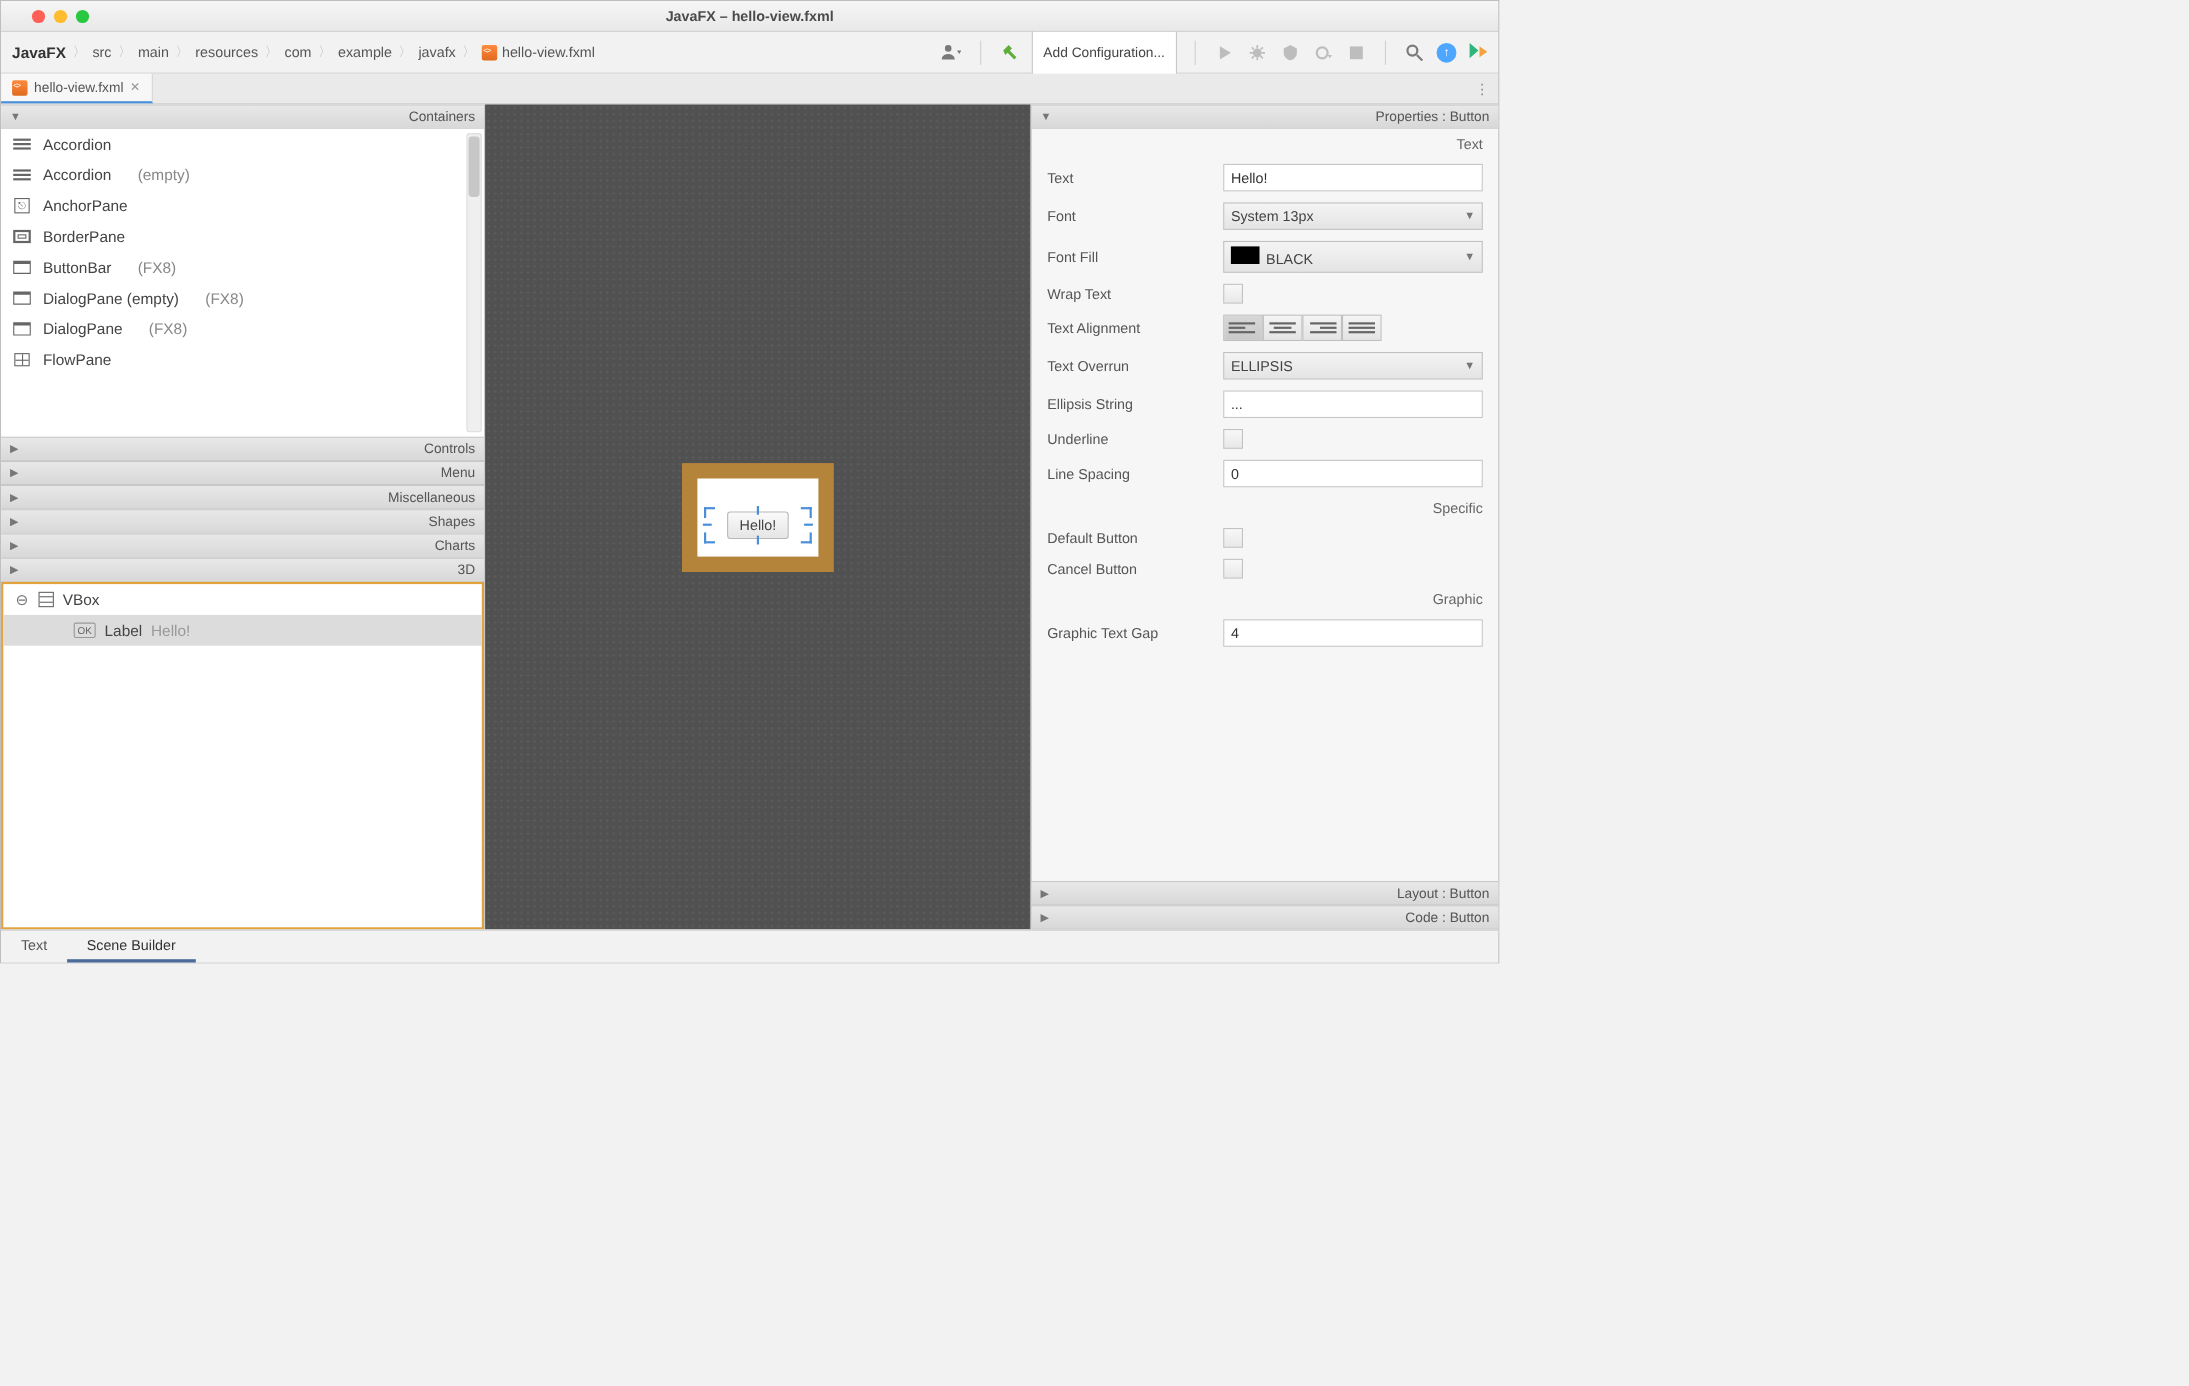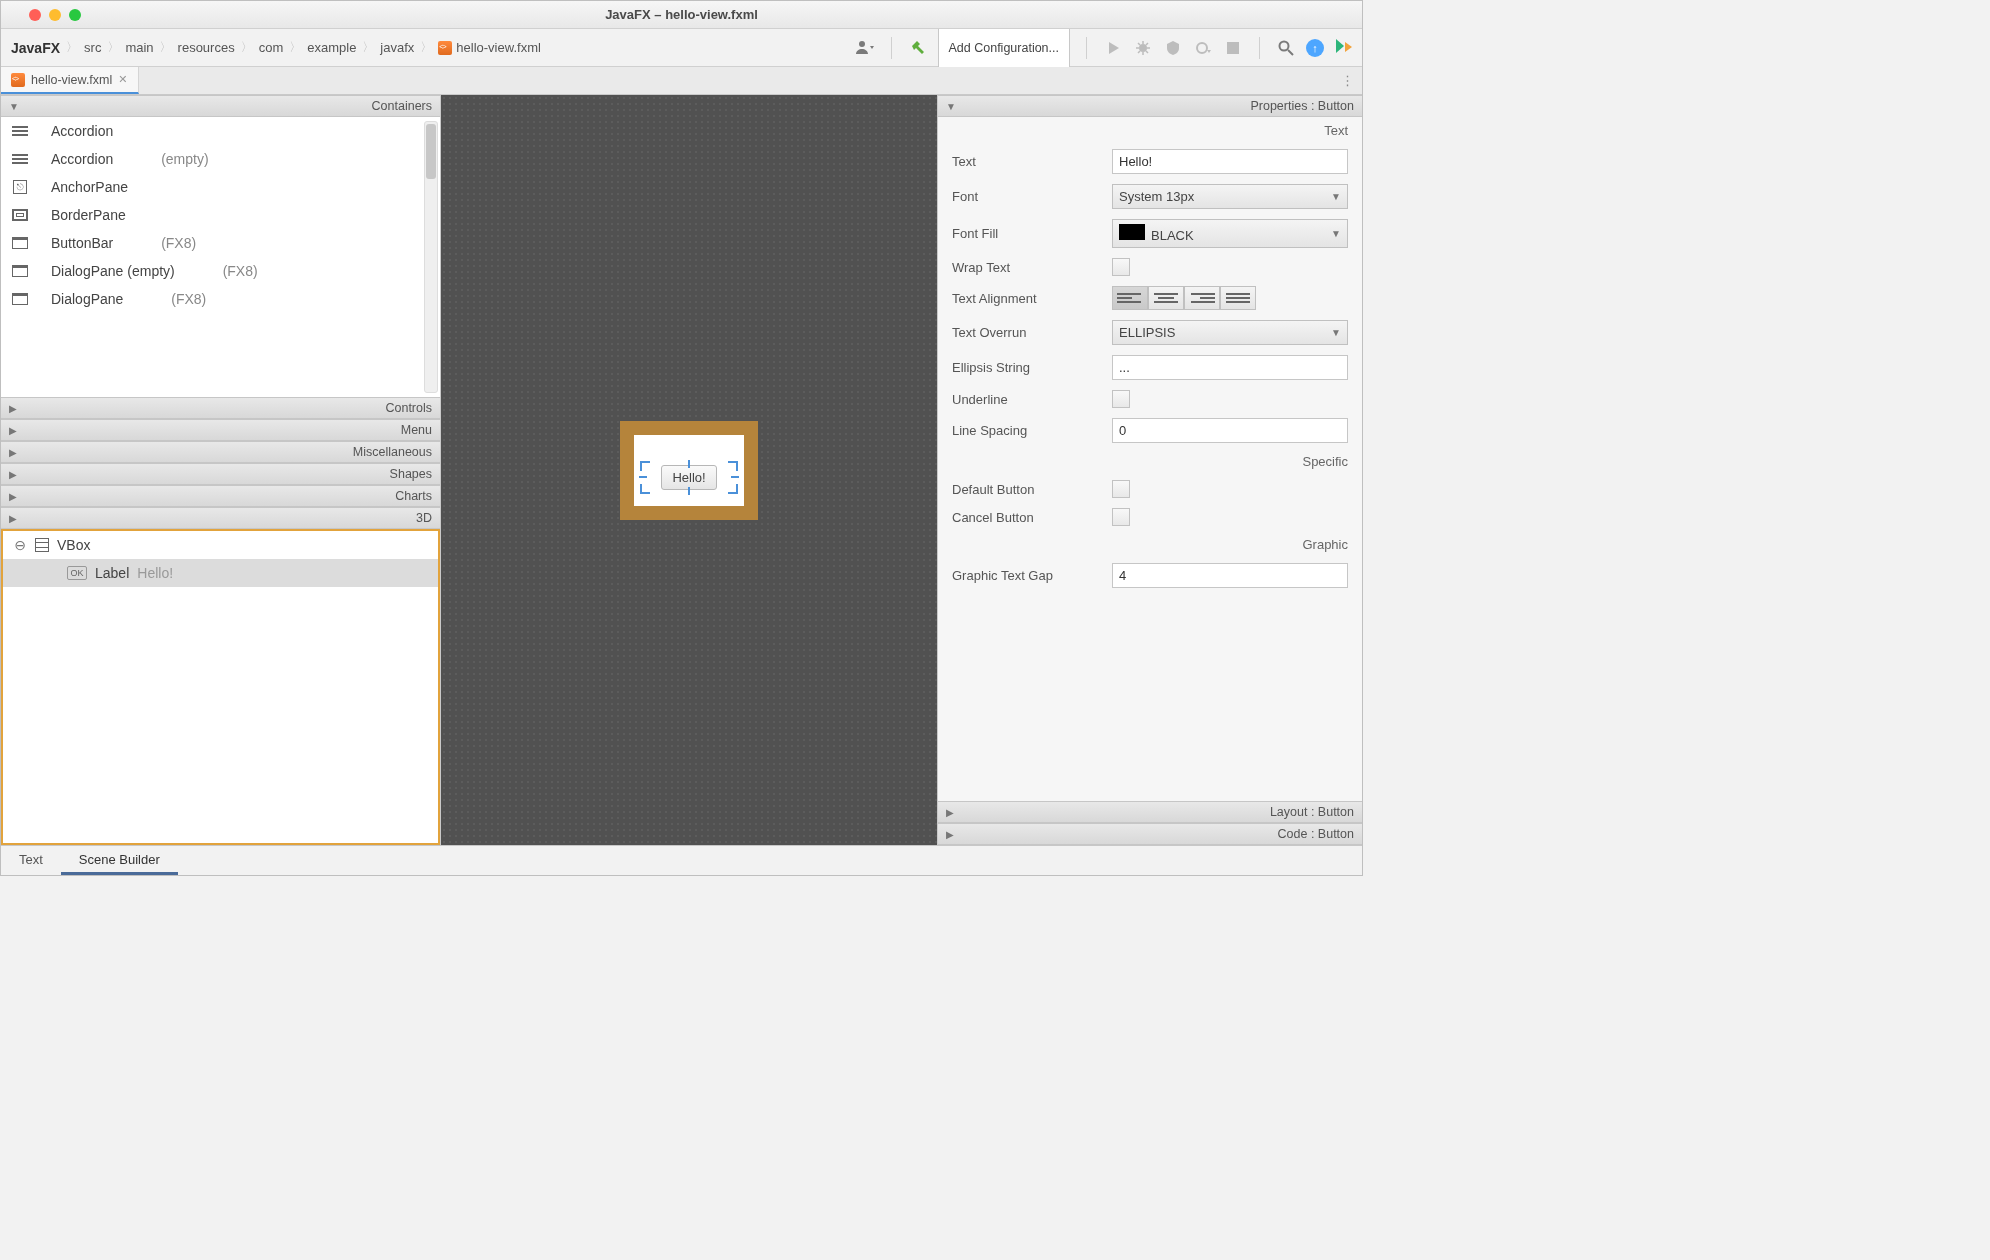--- a/index.html
+++ b/index.html
@@ -47,21 +47,21 @@
 .panel-right { width: 425px; display: flex; flex-direction: column; border-left: 1px solid #c9c9c9; background:#f6f6f6;}
 
 
 .sechead { height: 22px; background: linear-gradient(#e8e8e8,#d8d8d8); border-top:1px solid #c6c6c6; border-bottom:1px solid #c6c6c6; display:flex; align-items:center; padding:0 8px; font-size:12.5px; color:#555;}
 .sechead .toggle{margin-right:auto;color:#777;font-size:10px;}
 .sechead.right .label{margin-left:auto;}
 
 
 .listwrap { overflow:hidden; position:relative; }
 .left-list { height: 280px; overflow-y: auto; }
-.comp-item { display:flex; align-items:center; gap:22px; padding: 6px 10px; font-size: 14px; color:#444; border-bottom: 0px; }
+.comp-item { display:flex; align-items:center; gap:10px; padding: 6px 10px; font-size: 14px; color:#444; border-bottom: 0px; }
 .comp-item .ico { width:18px; height:14px; display:flex; align-items:center; justify-content:center;}
 .ann { color:#888; }
 .sb-track{position:absolute; right:2px; top:4px; bottom:4px; width:14px; background:#efefef; border:1px solid #ddd; border-radius:3px;}
 .sb-thumb{position:absolute; left:1px; right:1px; top:2px; height:55px; background:#c7c7c7; border-radius:3px;}
 
 
 .hierarchy { flex:1; border-top:2px solid #e2a33c; border-left:2px solid #e2a33c; border-right:2px solid #e2a33c; border-bottom:2px solid #e2a33c; background:#fff; margin:0; }
 .h-row { display:flex; align-items:center; gap:8px; padding:6px 10px; font-size:14px; color:#444;}
 .h-row.sel{ background:#dcdcdc;}
 .h-row .exp{width:14px;display:flex;justify-content:center;color:#777;}
@@ -258,20 +258,26 @@
             </div>
           <div class="comp-item"><span class="ico">
                 <span class="ico-bar"></span>
               </span><span>ButtonBar</span>&nbsp;<span class="ann">(FX8)</span></div>
           <div class="comp-item"><span class="ico">
                 <span class="ico-bar"></span>
               </span><span>DialogPane (empty)</span>&nbsp;<span class="ann">(FX8)</span></div>
           <div class="comp-item"><span class="ico">
                 <span class="ico-bar"></span>
               </span><span>DialogPane</span>&nbsp;<span class="ann">(FX8)</span></div>
+          <div class="comp-item">
+              <span class="ico">
+                <span class="ico-grid"></span>
+              </span>
+              <span>FlowPane</span>
+            </div>
         </div>
         <div class="sb-track">
             <div class="sb-thumb"></div>
           </div>
       </div>
       <div class="sechead">
           <span class="toggle">▶</span>
           <span>Controls</span>
         </div>
       <div class="sechead">

